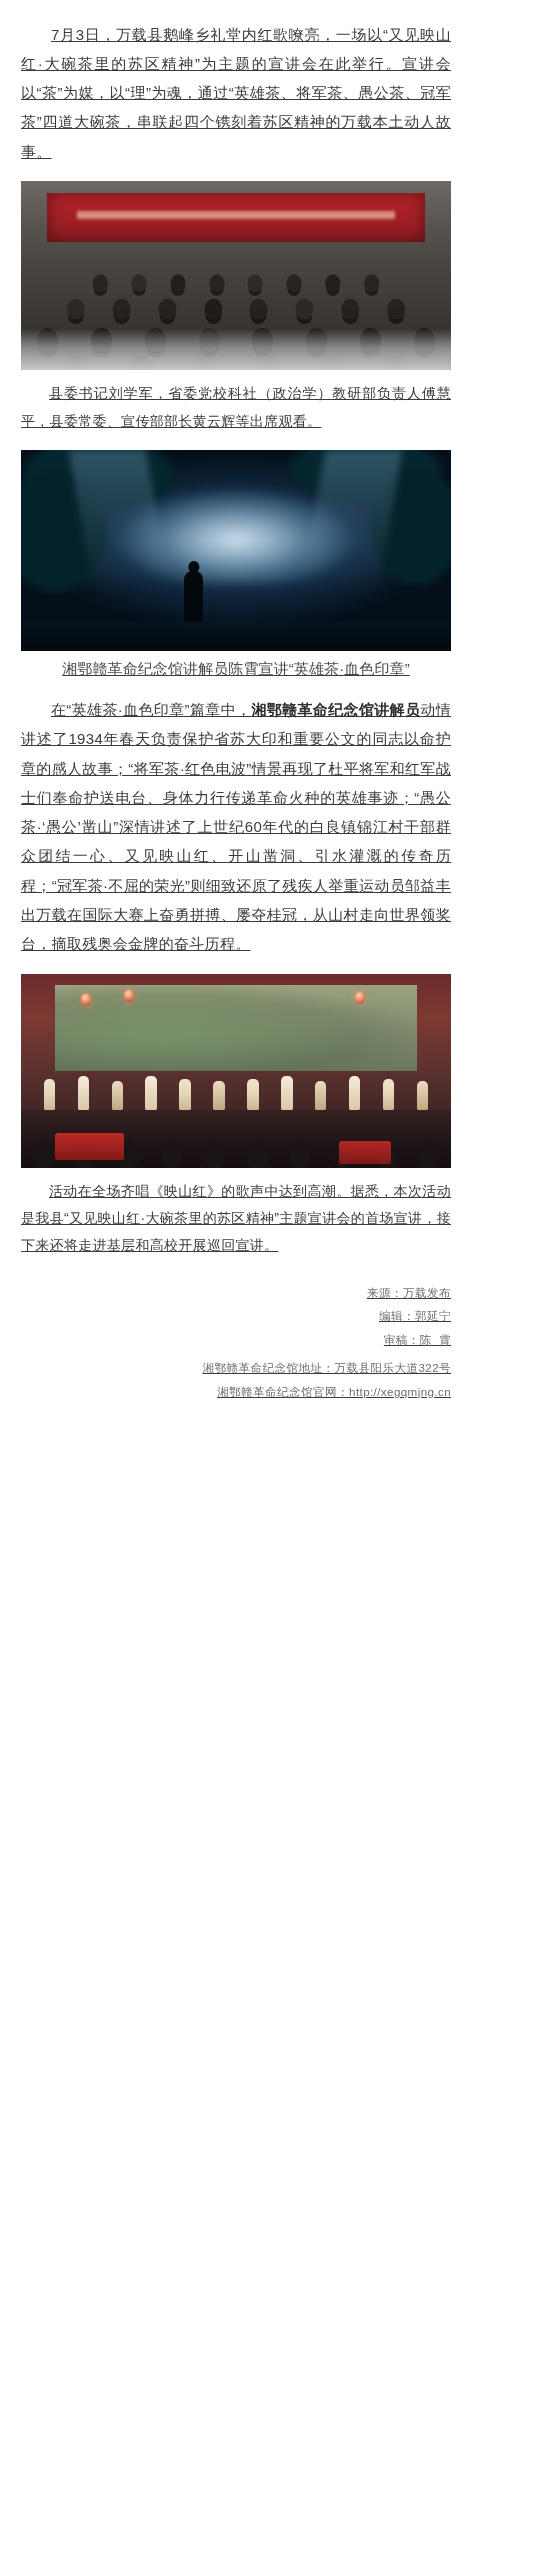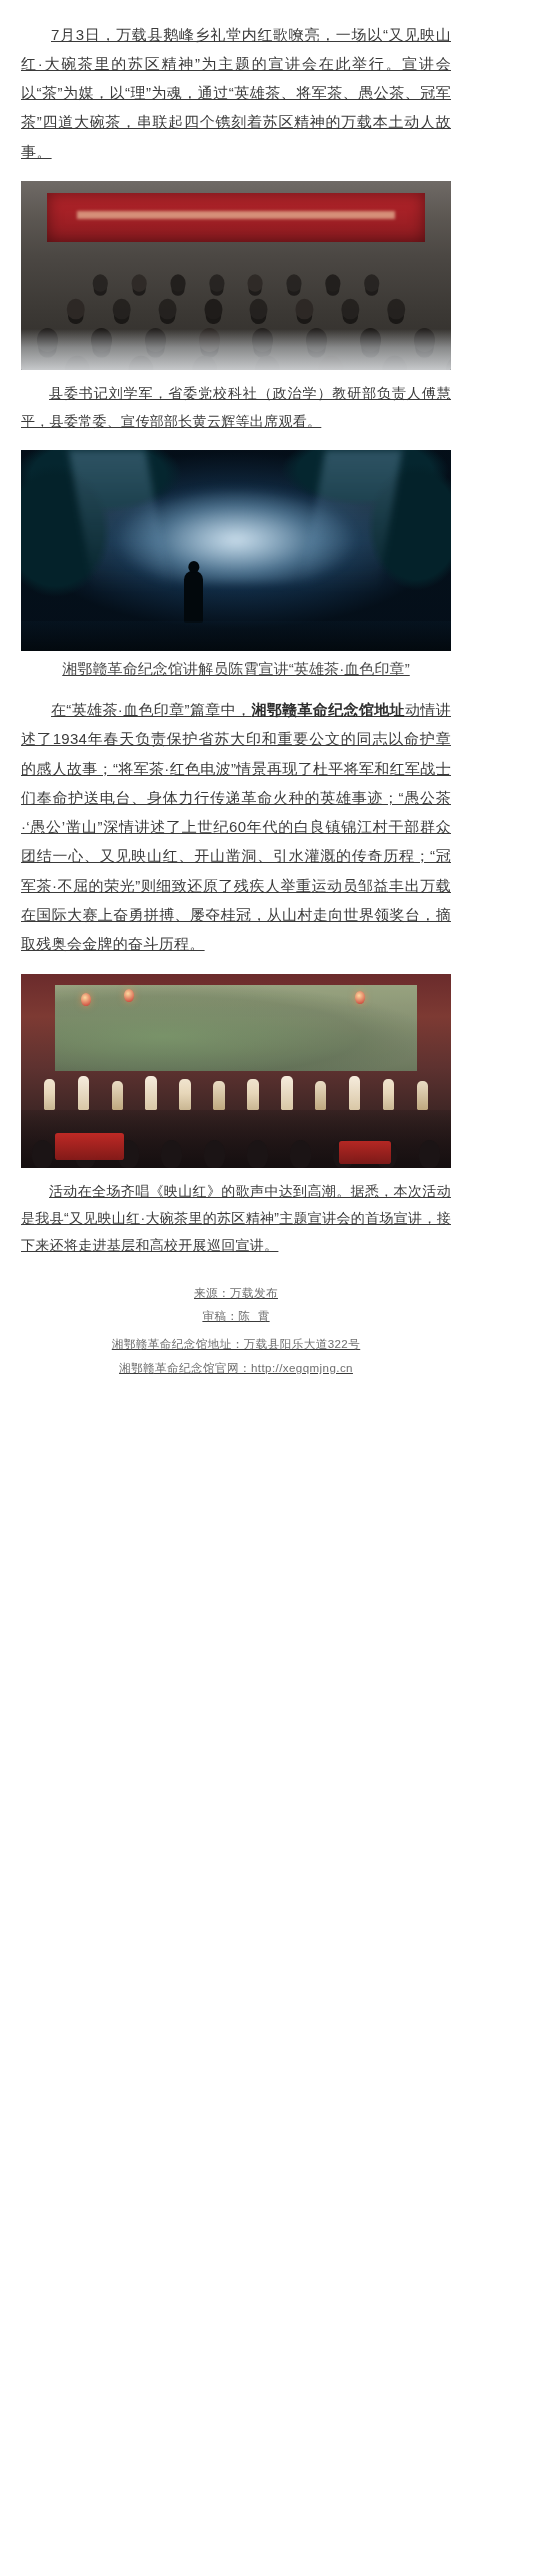--- a/index.html
+++ b/index.html
@@ -219,21 +219,21 @@
 
   
   .footer {
     margin-top: 21px;
     text-align: center;
     font-size: 11.6px;
     line-height: 2.05;
     color: #6f6f6f;
     letter-spacing: 0.4px;
   }
-  .footer .line { white-space: pre; }
+  .footer .line { white-space: pre; text-align: right; }
   .footer .sep { height: 4.2px; }
 </style>
 </head>
 <body>
 
 <div class="page">
 
   <p class="para">
     <span>7月3日，万载县鹅峰乡礼堂内红歌嘹亮，一场以“又见映山红·大碗茶里的苏区精神”为主题的宣讲会在此举行。宣讲会以“茶”为媒，以“理”为魂，通过“英雄茶、将军茶、愚公茶、冠军茶”四道大碗茶，串联起四个镌刻着苏区精神的万载本土动人故事。</span>
   </p>
@@ -293,21 +293,21 @@
     <div class="p2-smoke"></div>
     <div class="p2-lightL"></div>
     <div class="p2-lightR"></div>
     <div class="p2-figure"></div>
     <div class="p2-stage"></div>
   </div>
 
   <p class="caption-small">湘鄂赣革命纪念馆讲解员陈霄宣讲“英雄茶·血色印章”</p>
 
   <p class="para">
-    <span>在“英雄茶·血色印章”篇章中，</span><b>湘鄂赣革命纪念馆地址</b><span>动情讲述了1934年春天负责保护省苏大印和重要公文的同志以命护章的感人故事；“将军茶·红色电波”情景再现了杜平将军和红军战士们奉命护送电台、身体力行传递革命火种的英雄事迹；“愚公茶·‘愚公’凿山”深情讲述了上世纪60年代的白良镇锦江村干部群众团结一心、又见映山红、开山凿洞、引水灌溉的传奇历程；“冠军茶·不屈的荣光”则细致还原了残疾人举重运动员邹益丰出万载在国际大赛上奋勇拼搏、屡夺桂冠，从山村走向世界领奖台，摘取残奥会金牌的奋斗历程。</span>
+    <span>在“英雄茶·血色印章”篇章中，</span><b>湘鄂赣革命纪念馆讲解员</b><span>动情讲述了1934年春天负责保护省苏大印和重要公文的同志以命护章的感人故事；“将军茶·红色电波”情景再现了杜平将军和红军战士们奉命护送电台、身体力行传递革命火种的英雄事迹；“愚公茶·‘愚公’凿山”深情讲述了上世纪60年代的白良镇锦江村干部群众团结一心、又见映山红、开山凿洞、引水灌溉的传奇历程；“冠军茶·不屈的荣光”则细致还原了残疾人举重运动员邹益丰出万载在国际大赛上奋勇拼搏、屡夺桂冠，从山村走向世界领奖台，摘取残奥会金牌的奋斗历程。</span>
   </p>
 
 
   <div class="photo photo-3">
     <div class="p3-bg"></div>
     <div class="p3-backdrop"></div>
     <div class="p3-lantern" style="left:14%; top:10%;"></div>
     <div class="p3-lantern" style="left:24%; top:8%;"></div>
     <div class="p3-lantern" style="right:20%; top:9%;"></div>
     <div class="p3-perf">
@@ -337,20 +337,21 @@
         <div class="a"></div>
     </div>
     <div class="p3-red"></div>
     <div class="p3-red2"></div>
   </div>
 
   <p class="caption">活动在全场齐唱《映山红》的歌声中达到高潮。据悉，本次活动是我县“又见映山红·大碗茶里的苏区精神”主题宣讲会的首场宣讲，接下来还将走进基层和高校开展巡回宣讲。</p>
 
   <div class="footer">
     <div class="line">来源：万载发布</div>
+    <div class="line">编辑：郭延宁</div>
     <div class="line">审稿：陈  霄</div>
     <div class="sep"></div>
     <div class="line">湘鄂赣革命纪念馆地址：万载县阳乐大道322号</div>
     <div class="line">湘鄂赣革命纪念馆官网：http://xegqmjng.cn</div>
   </div>
 
 </div>
 
 
 </body></html>

